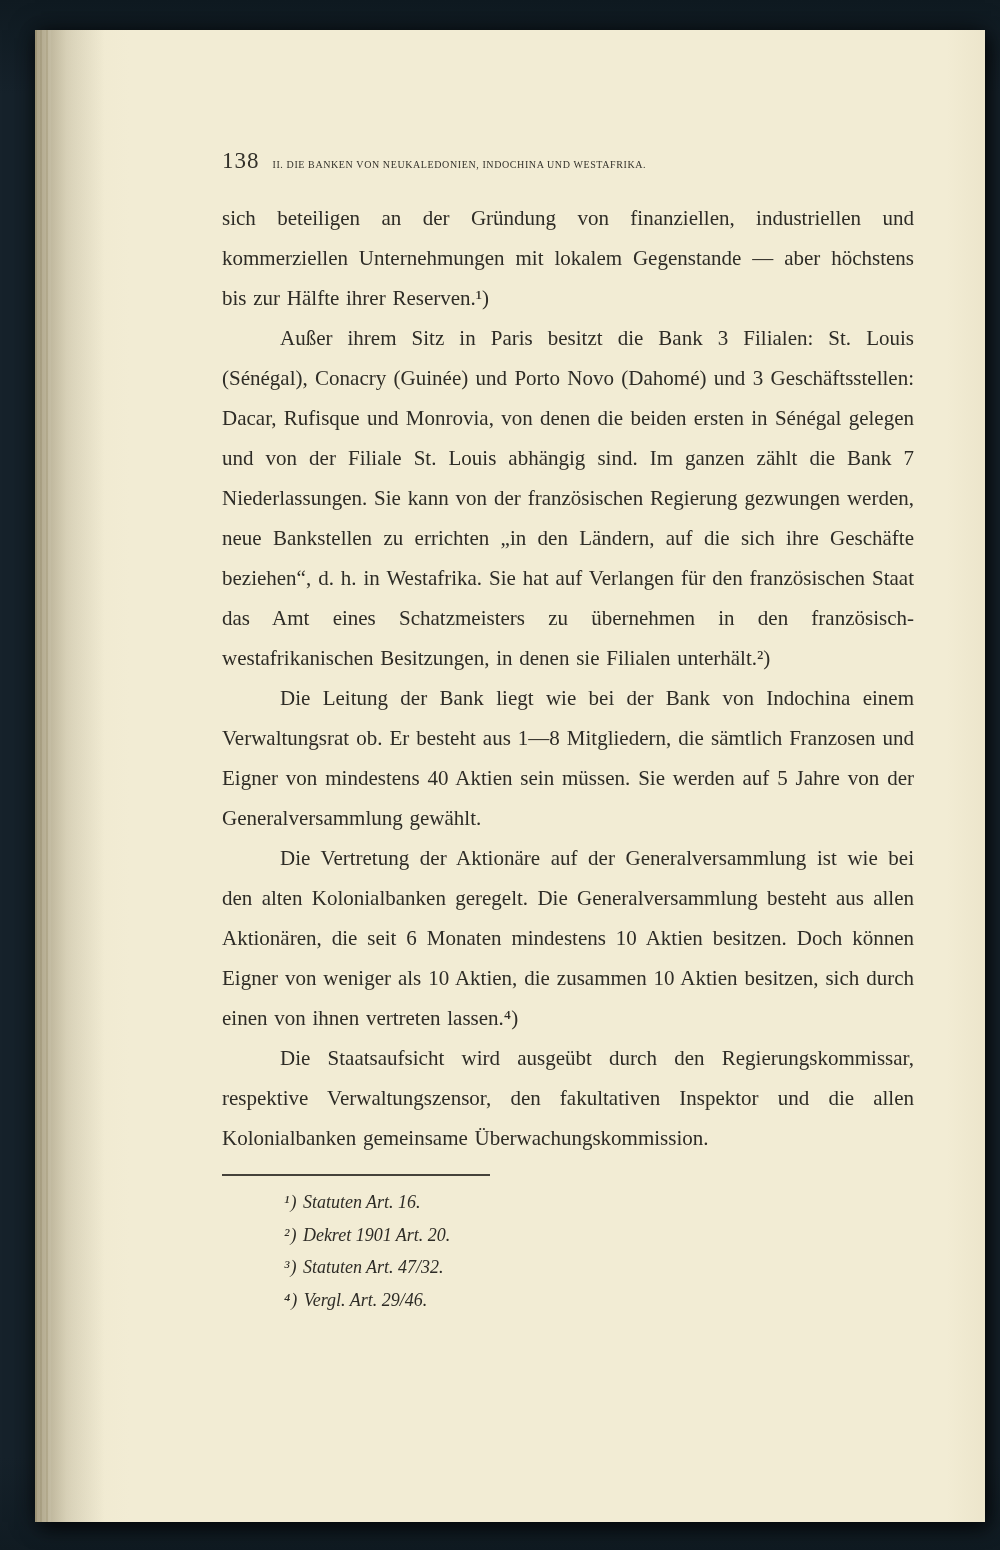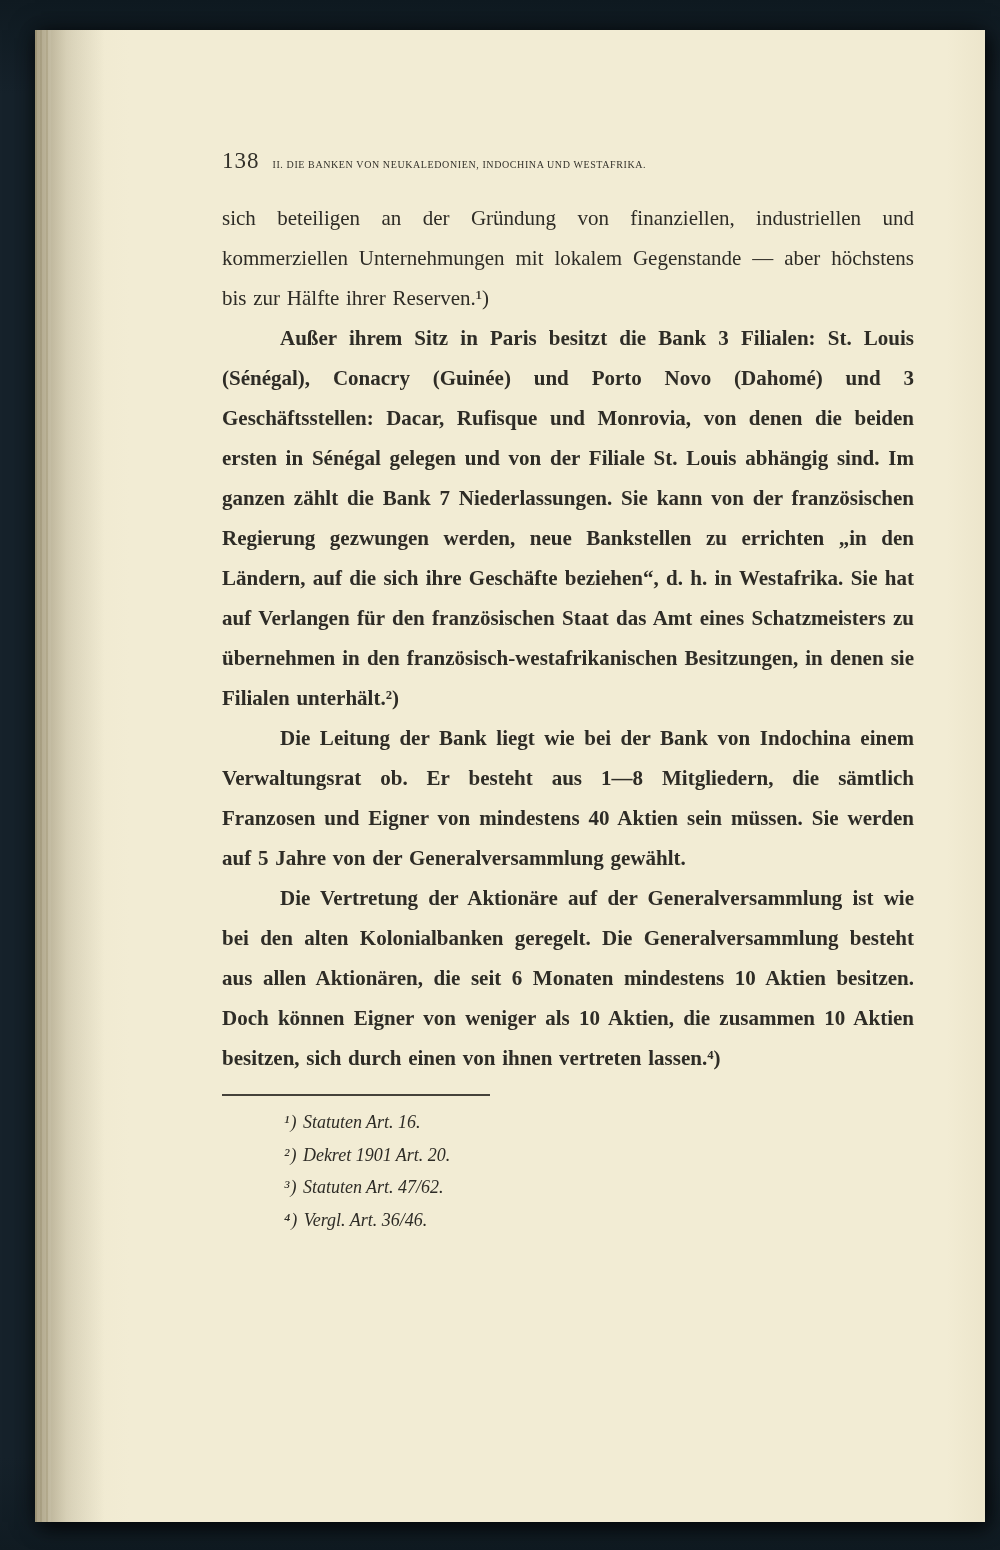--- a/index.html
+++ b/index.html
@@ -88,21 +88,21 @@
   }
 
   .body-text p {
     font-size: 21px;
     line-height: 40px;
     text-align: justify;
     color: #2e2c26;
     word-spacing: 1.5px;
   }
 
-  .body-text p.indent { text-indent: 58px; font-weight: bold; }
+  .body-text p.indent { text-indent: 58px; }
 
   .footnotes { margin-top: 16px; }
 
   .fn-rule {
     width: 268px;
     border-top: 2px solid #45423a;
     margin-bottom: 10px;
   }
 
   .footnote {
@@ -128,27 +128,28 @@
       <header class="running-head">
         <span class="page-num">138</span>
         <span class="chapter">II. DIE BANKEN VON NEUKALEDONIEN, INDOCHINA UND WESTAFRIKA.</span>
       </header>
 
       <main class="body-text" id="body-text">
           <p class="">sich beteiligen an der Gründung von finanziellen, industriellen und kommerziellen Unternehmungen mit lokalem Gegenstande — aber höchstens bis zur Hälfte ihrer Reserven.¹)</p>
           <p class="indent">Außer ihrem Sitz in Paris besitzt die Bank 3 Filialen: St. Louis (Sénégal), Conacry (Guinée) und Porto Novo (Dahomé) und 3 Geschäftsstellen: Dacar, Rufisque und Monrovia, von denen die beiden ersten in Sénégal gelegen und von der Filiale St. Louis abhängig sind. Im ganzen zählt die Bank 7 Niederlassungen. Sie kann von der französischen Regierung gezwungen werden, neue Bankstellen zu errichten „in den Ländern, auf die sich ihre Geschäfte beziehen“, d. h. in Westafrika. Sie hat auf Verlangen für den französischen Staat das Amt eines Schatzmeisters zu übernehmen in den französisch-westafrikanischen Besitzungen, in denen sie Filialen unterhält.²)</p>
           <p class="indent">Die Leitung der Bank liegt wie bei der Bank von Indochina einem Verwaltungsrat ob. Er besteht aus 1—8 Mitgliedern, die sämtlich Franzosen und Eigner von mindestens 40 Aktien sein müssen. Sie werden auf 5 Jahre von der Generalversammlung gewählt.</p>
           <p class="indent">Die Vertretung der Aktionäre auf der Generalversammlung ist wie bei den alten Kolonialbanken geregelt. Die Generalversammlung besteht aus allen Aktionären, die seit 6 Monaten mindestens 10 Aktien besitzen. Doch können Eigner von weniger als 10 Aktien, die zusammen 10 Aktien besitzen, sich durch einen von ihnen vertreten lassen.⁴)</p>
+          <p class="indent">Die Staatsaufsicht wird ausgeübt durch den Regierungskommissar, respektive Verwaltungszensor, den fakultativen Inspektor und die allen Kolonialbanken gemeinsame Überwachungskommission.</p>
         </main>
 
       <section class="footnotes">
         <div class="fn-rule"></div>
         <div id="footnote-list">
             <div class="footnote"><span class="fn-marker">¹) </span><span>Statuten Art. 16.</span></div>
             <div class="footnote"><span class="fn-marker">²) </span><span>Dekret 1901 Art. 20.</span></div>
-            <div class="footnote"><span class="fn-marker">³) </span><span>Statuten Art. 47/62.</span></div>
-            <div class="footnote"><span class="fn-marker">⁴) </span><span>Vergl. Art. 36/46.</span></div>
+            <div class="footnote"><span class="fn-marker">³) </span><span>Statuten Art. 47/32.</span></div>
+            <div class="footnote"><span class="fn-marker">⁴) </span><span>Vergl. Art. 29/46.</span></div>
           </div>
       </section>
 
     </div>
   </div>
 </div>
 
 </body></html>

